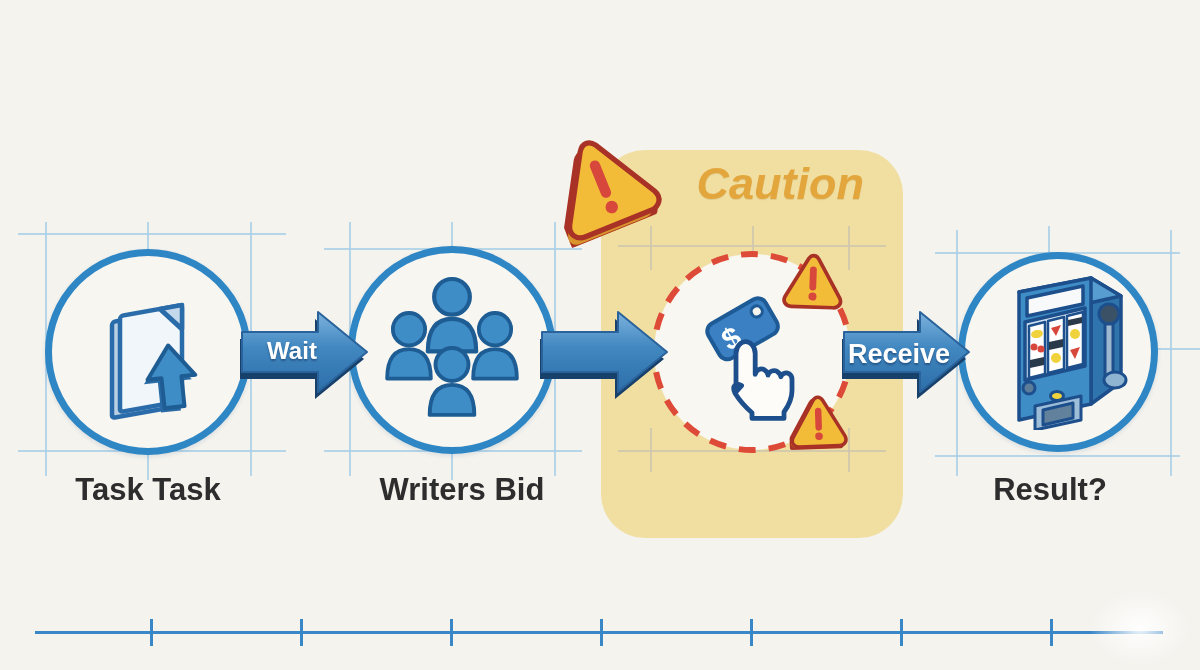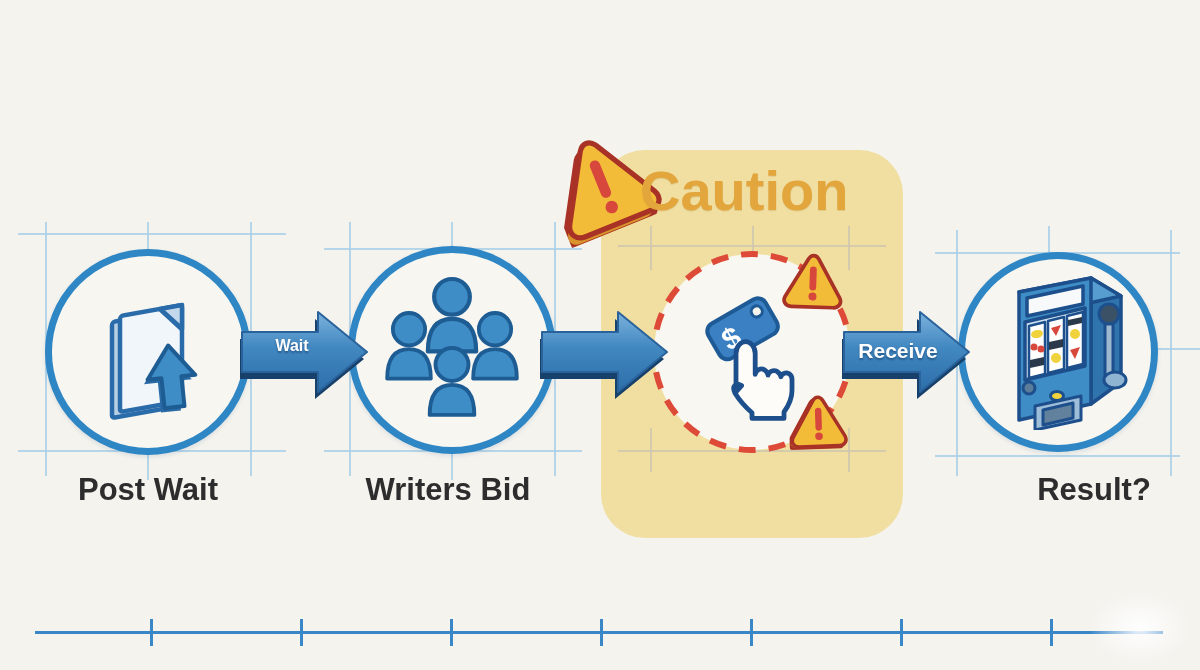--- a/index.html
+++ b/index.html
@@ -14,23 +14,24 @@
     position:absolute;left:0;top:30px;width:1200px;margin:0;text-align:center;
     font-size:42px;font-weight:bold;letter-spacing:-1px;
     color:var(--title-blue,#2c74b8);
     text-shadow:0 2px 2px rgba(30,50,90,.22);
   }
   .caution-box{
     position:absolute;left:601px;top:150px;width:302px;height:388px;
     background:var(--caution-box-yellow,#f1dfa2);border-radius:44px;
   }
   .caution-label{
-    position:absolute;left:640px;top:158px;width:224px;text-align:left;
-    font-size:56px;font-weight:bold;color:var(--caution-text-gold,#e2a63c);
+    position:absolute;left:640px;top:158px;width:224px;text-align:right;
+    font-size:45px;font-weight:bold;color:var(--caution-text-gold,#e2a63c);
     text-shadow:0 1px 1px rgba(120,80,0,.15);
+    font-style:italic;
   }
   .node{
     position:absolute;border-radius:50%;
     border:7px solid var(--circle-border-blue,#2e86c4);
     background:#f7f6f1;box-sizing:border-box;
     box-shadow:0 2px 4px rgba(40,80,120,.12);
   }
   .step-label{
     position:absolute;width:200px;text-align:center;top:472px;
     font-size:31px;font-weight:bold;color:var(--label-dark,#2d2d2d);
@@ -133,23 +134,23 @@
       <linearGradient id="ag3" x1="0" y1="0" x2="0" y2="1">
         <stop offset="0" stop-color="#7cb2dd"></stop>
           <stop offset="0.45" stop-color="#4187c0"></stop>
           <stop offset="1" stop-color="#2d6ea9"></stop>
       </linearGradient>
     </defs>
     <path d="M2,32 H78 V12 L127,52 L78,92 V72 H2 Z" transform="translate(-3,7)" fill="#17416b"></path>
     <path d="M2,32 H78 V12 L127,52 L78,92 V72 H2 Z" fill="url(#ag3)" stroke="#2a639c" stroke-width="2" stroke-linejoin="round"></path>
   </svg>
 
-  <span class="arrow-label" style="left:252px;top:337px;width:80px;font-size:16px">Wait</span>
+  <span class="arrow-label" style="left:252px;top:337px;width:80px;font-size:24px">Wait</span>
   <span class="arrow-label" style="left:552px;top:339px;width:80px;font-size:21px"></span>
-  <span class="arrow-label" style="left:848px;top:339px;width:100px;font-size:21px">Receive</span>
+  <span class="arrow-label" style="left:848px;top:339px;width:100px;font-size:27px">Receive</span>
 
   <svg class="icon-svg" style="left:92px;top:280px" width="120" height="140" viewBox="0 0 120 140">
     <g stroke="#2a6baa" stroke-width="4.5" stroke-linejoin="round">
       <g transform="translate(20,42) skewY(-10)">
         <rect x="0" y="0" width="62" height="96" rx="3" fill="#b9cfe4"></rect>
       </g>
       <g transform="translate(28,36) skewY(-10)">
         <rect x="0" y="0" width="62" height="96" rx="3" fill="#f1f6fa"></rect>
         <path d="M40,0 L62,0 L62,24 Z" fill="#c3d8ea"></path>
       </g>
@@ -249,18 +250,18 @@
   <svg class="tri-svg" style="left:789px;top:394px;transform:rotate(-2deg)" width="59" height="55" viewBox="0 0 100 92">
     <g transform="translate(-5,4)">
       <path d="M50,5 C53,5 56,7 58,10 L94,72 C96,76 96,80 94,83 C92,86 88,88 84,88 L16,88 C12,88 8,86 6,83 C4,80 4,76 6,72 L42,10 C44,7 47,5 50,5 Z" fill="#d9952b" stroke="#a93226" stroke-width="6"></path>
     </g>
     <path d="M50,5 C53,5 56,7 58,10 L94,72 C96,76 96,80 94,83 C92,86 88,88 84,88 L16,88 C12,88 8,86 6,83 C4,80 4,76 6,72 L42,10 C44,7 47,5 50,5 Z" fill="#f3bc38" stroke="#a93226" stroke-width="6"></path>
     <line x1="50" y1="28" x2="50" y2="56" stroke="#d8473c" stroke-width="11" stroke-linecap="round"></line>
     <circle cx="50" cy="71" r="6.5" fill="#d8473c"></circle>
   </svg>
 
   <div class="caution-label">Caution</div>
-  <span class="step-label" style="left:48px">Post Wait</span>
-  <span class="step-label" style="left:348px">Writers Bid</span>
-  <span class="step-label" style="left:994px">Result?</span>
+  <span class="step-label" style="left:48px">Task Task</span>
+  <span class="step-label" style="left:362px">Writers Bid</span>
+  <span class="step-label" style="left:950px">Result?</span>
 
   <div class="sparkle"></div>
 </div>
 
 </body></html>

